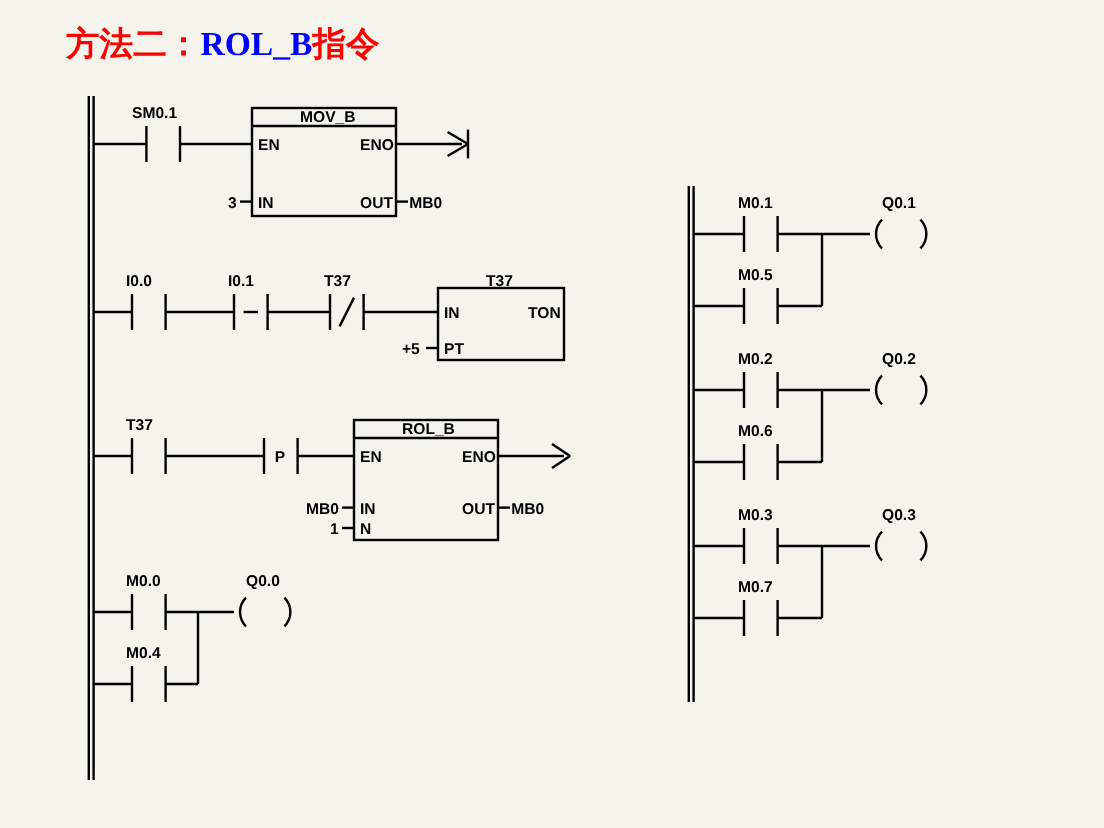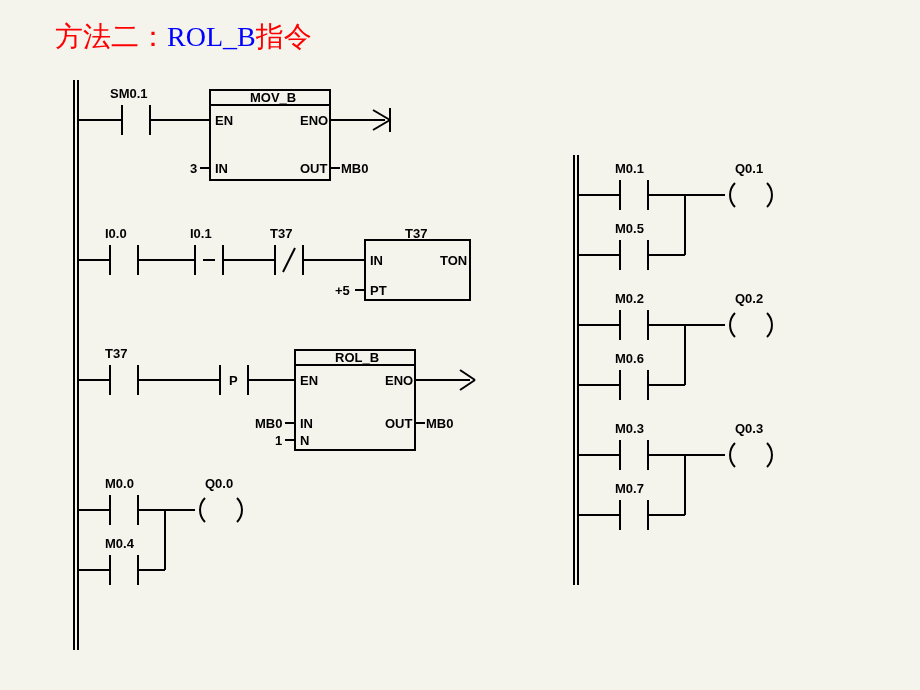--- a/index.html
+++ b/index.html
@@ -9,21 +9,21 @@
     font-family: Arial, sans-serif;
     width: 920px;
     height: 690px;
     position: relative;
   }
   .title {
     position: absolute;
     top: 18px;
     left: 55px;
     font-size: 28px;
-    font-weight: normal;
+    font-weight: bold;
     color: #ff0000;
   }
   .title .blue {
     color: #0000ff;
     font-family: "Times New Roman", serif;
   }
   svg {
     position: absolute;
   }
   .svg-text {

